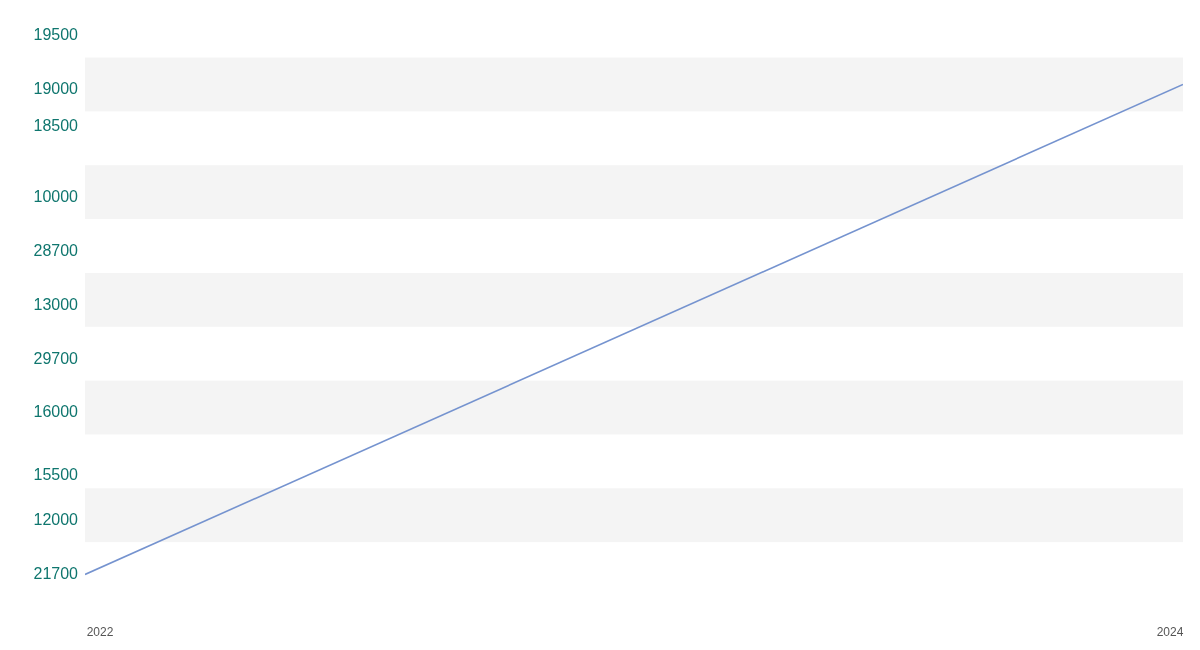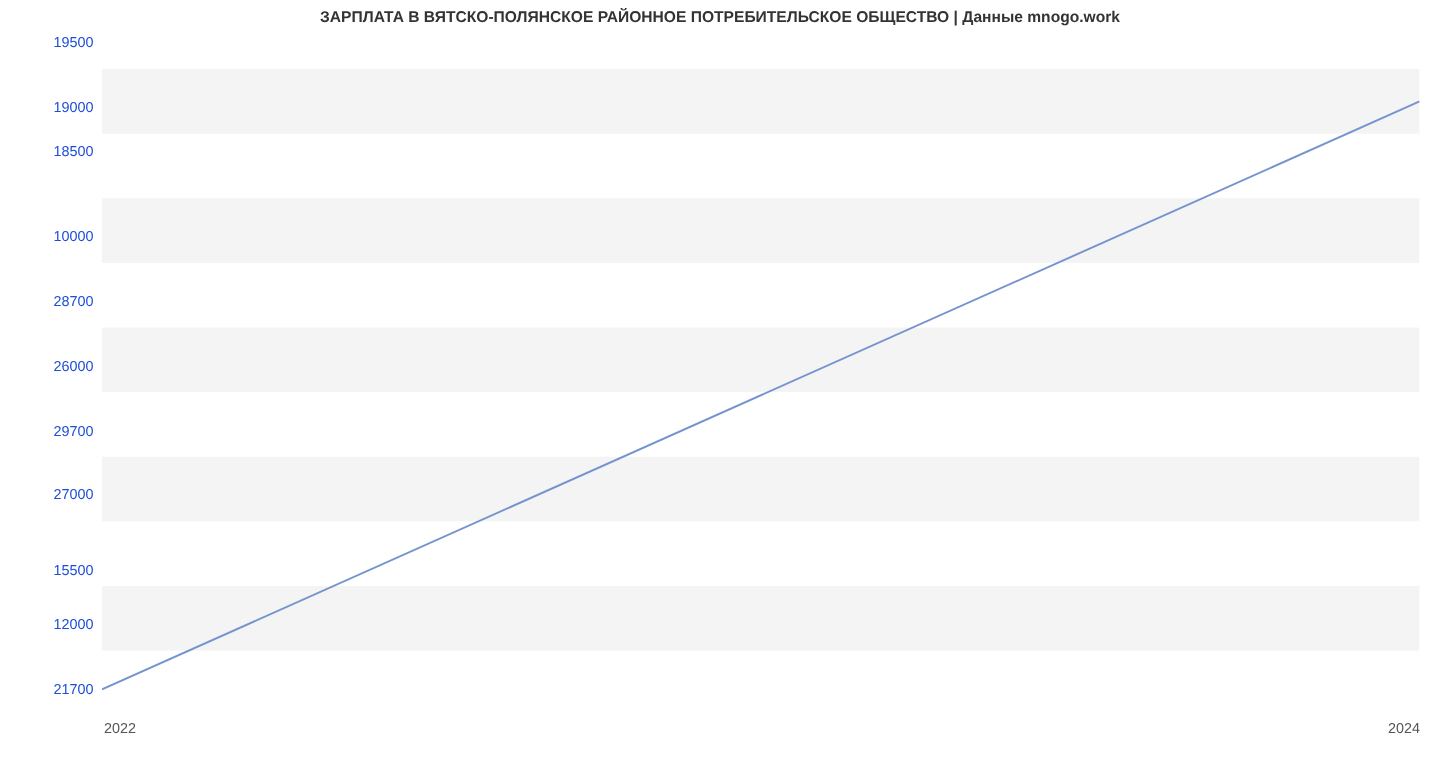--- a/index.html
+++ b/index.html
@@ -42,45 +42,44 @@
   .series-line {
     fill: none;
     stroke: #7593cf;
     stroke-width: 1.6;
   }
   .y-tick-label {
     position: absolute;
     right: 1122px; 
     width: 70px;
     text-align: right;
-    font-size: 12px;
-    color: #1d4ed8;
+    font-size: 16px;
+    color: #0f766e;
     transform: translateY(-50%);
   }
   .x-tick-label {
     position: absolute;
-    top: 600px;
+    top: 625px;
     font-size: 12px;
     color: #555555;
     transform: translateX(-50%);
   }
 </style>
 </head>
 <body>
 
 <div class="container">
 
-  <div class="title">ЗАРПЛАТА В ВЯТСКО-ПОЛЯНСКОЕ РАЙОННОЕ ПОТРЕБИТЕЛЬСКОЕ ОБЩЕСТВО | Данные mnogo.work</div>
 
   <div class="y-tick-label" style="top:573.8px">21700</div>
   <div class="y-tick-label" style="top:520.0px">12000</div>
   <div class="y-tick-label" style="top:475px">15500</div>
-  <div class="y-tick-label" style="top:412.3px">27000</div>
+  <div class="y-tick-label" style="top:412.3px">16000</div>
   <div class="y-tick-label" style="top:358.5px">29700</div>
-  <div class="y-tick-label" style="top:304.6px">26000</div>
+  <div class="y-tick-label" style="top:304.6px">13000</div>
   <div class="y-tick-label" style="top:250.8px">28700</div>
   <div class="y-tick-label" style="top:196.9px">10000</div>
   <div class="y-tick-label" style="top:126px">18500</div>
   <div class="y-tick-label" style="top:89.2px">19000</div>
   <div class="y-tick-label" style="top:35.4px">19500</div>
 
   <div class="x-tick-label" style="left:100px">2022</div>
   <div class="x-tick-label" style="left:1170px">2024</div>
 
   <div class="plot-area">

